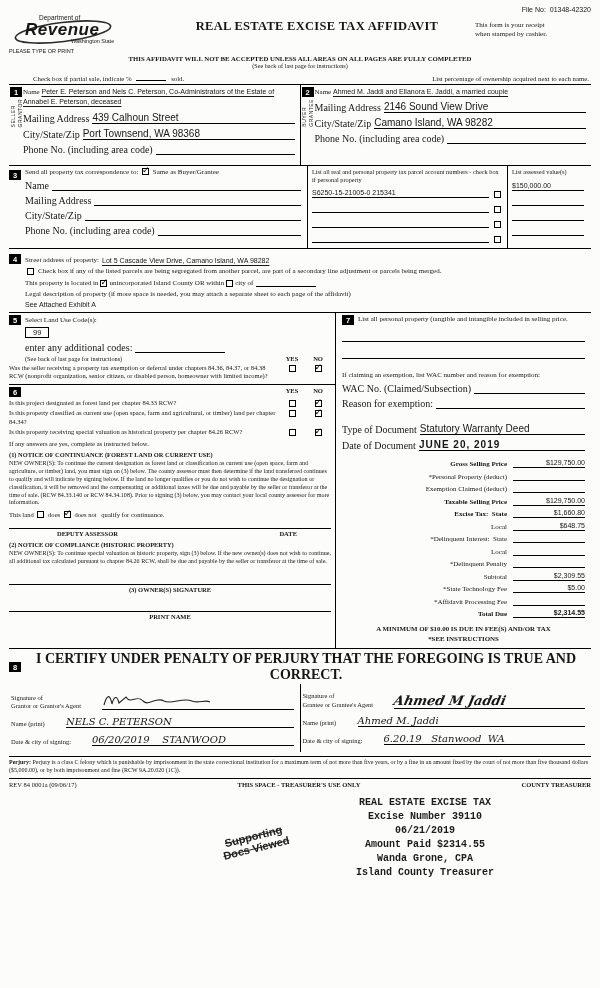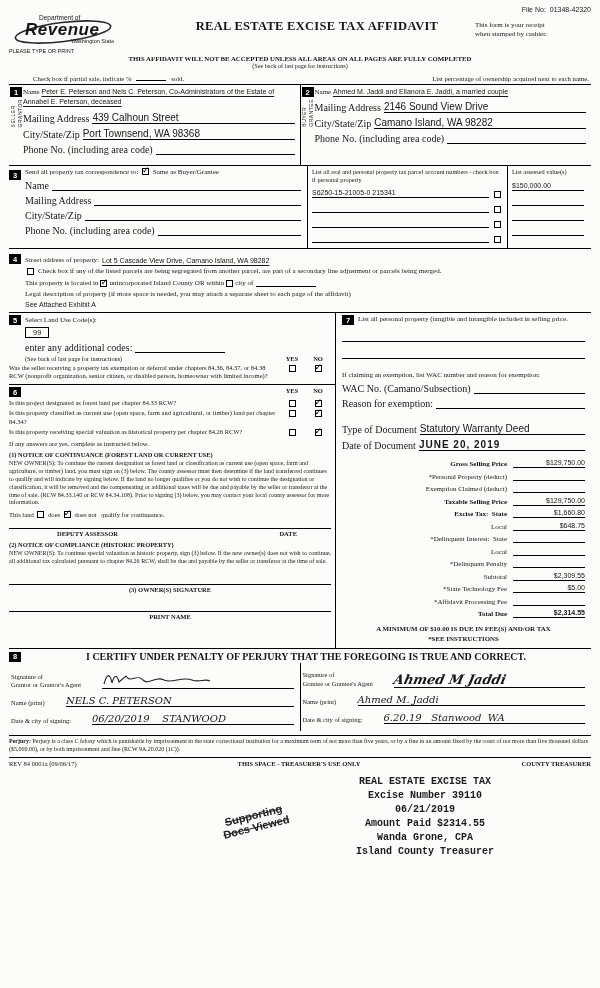--- a/index.html
+++ b/index.html
@@ -66,21 +66,21 @@
   .contrw{font-size:6.6px;margin-top:4px}
   .sigline{border-bottom:1px solid #000;height:11px}
   .deprow{display:flex;font-size:6.5px;font-weight:bold;margin-top:1px}
   .clabel{text-align:center;font-size:6.5px;font-weight:bold;margin-top:1px}
   .mrow{display:flex;justify-content:flex-end;align-items:flex-end;margin-top:3.5px;font-size:7px}
   .mlbl{text-align:right;white-space:pre}
   .mval{width:72px;margin-left:6px;border-bottom:1px solid #000;text-align:right;font-family:"Liberation Sans",sans-serif;min-height:9px}
   .b{font-weight:bold}
   .minim{text-align:center;font-size:6.9px;font-weight:bold;margin-top:6px;line-height:1.4}
   .cert{display:flex;align-items:center;padding-top:2px}
-  .cert .ct{flex:1;text-align:center;font-size:10px;font-weight:bold}
+  .cert .ct{flex:1;text-align:center;font-size:14px;font-weight:bold}
   .sigcols{display:flex;margin-top:1px}
   .sigcol{flex:1;padding:2px 6px 6px 2px}
   .sigcol+.sigcol{border-left:1px solid #000}
   .srow{display:flex;align-items:flex-end;margin-top:6px;font-size:6.5px}
   .srow .slbl{width:88px;line-height:1.25;flex:none}
   .srow .fill{flex:1;margin-left:3px}
   .hand{font-family:"DejaVu Serif",serif;font-style:italic;font-weight:normal;font-size:10px;white-space:pre}
   .script{font-family:"DejaVu Serif",serif;font-style:italic;font-weight:bold;font-size:13px;transform:skewX(-12deg);display:inline-block}
   .perjury{border-top:1px solid #000;font-size:6px;line-height:1.3;margin-top:4px;padding-top:2px}
   .footrow{display:flex;justify-content:space-between;border-top:1px solid #000;margin-top:3px;padding-top:2px;font-size:6.5px}
@@ -357,21 +357,21 @@
 
     <div class="rcol">
       <div style="display:flex">
         <span class="badge" style="margin-right:4px">7</span>
         <span style="flex:1;line-height:1.25">List all personal property (tangible and intangible included in selling price.</span>
       </div>
       <div class="fill" style="margin-top:8px"></div>
       <div class="fill" style="margin-top:8px"></div>
       <div style="margin-top:12px">If claiming an exemption, list WAC number and reason for exemption:</div>
       <div class="frow">
-        <span class="lbl">WAC No. (Camano/Subsection)</span>
+        <span class="lbl">WAC No. (Claimed/Subsection)</span>
         <span class="fill"></span>
       </div>
       <div class="frow">
         <span class="lbl">Reason for exemption:</span>
         <span class="fill"></span>
       </div>
       <div class="frow" style="margin-top:14px">
         <span class="lbl">Type of Document</span>
         <span class="fill val">Statutory Warranty Deed</span>
       </div>

